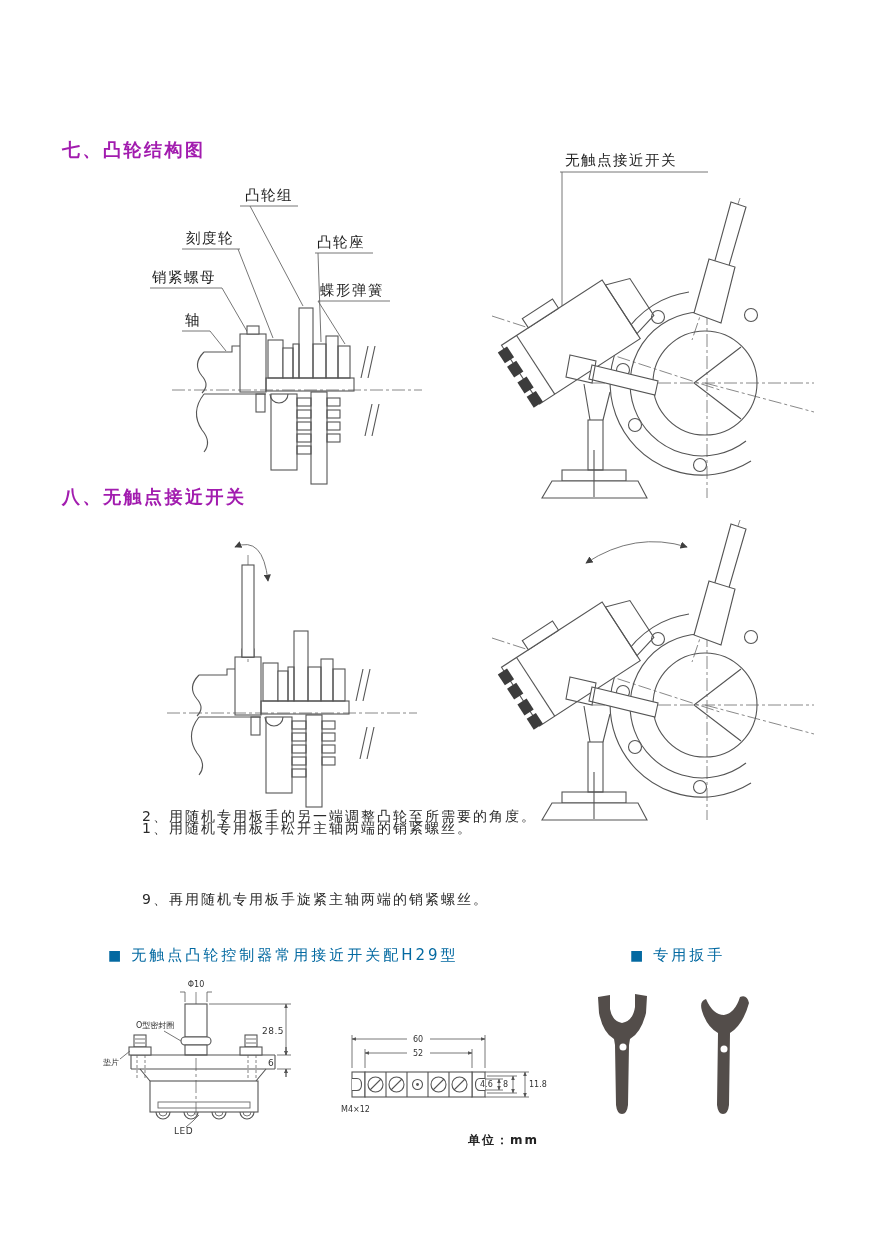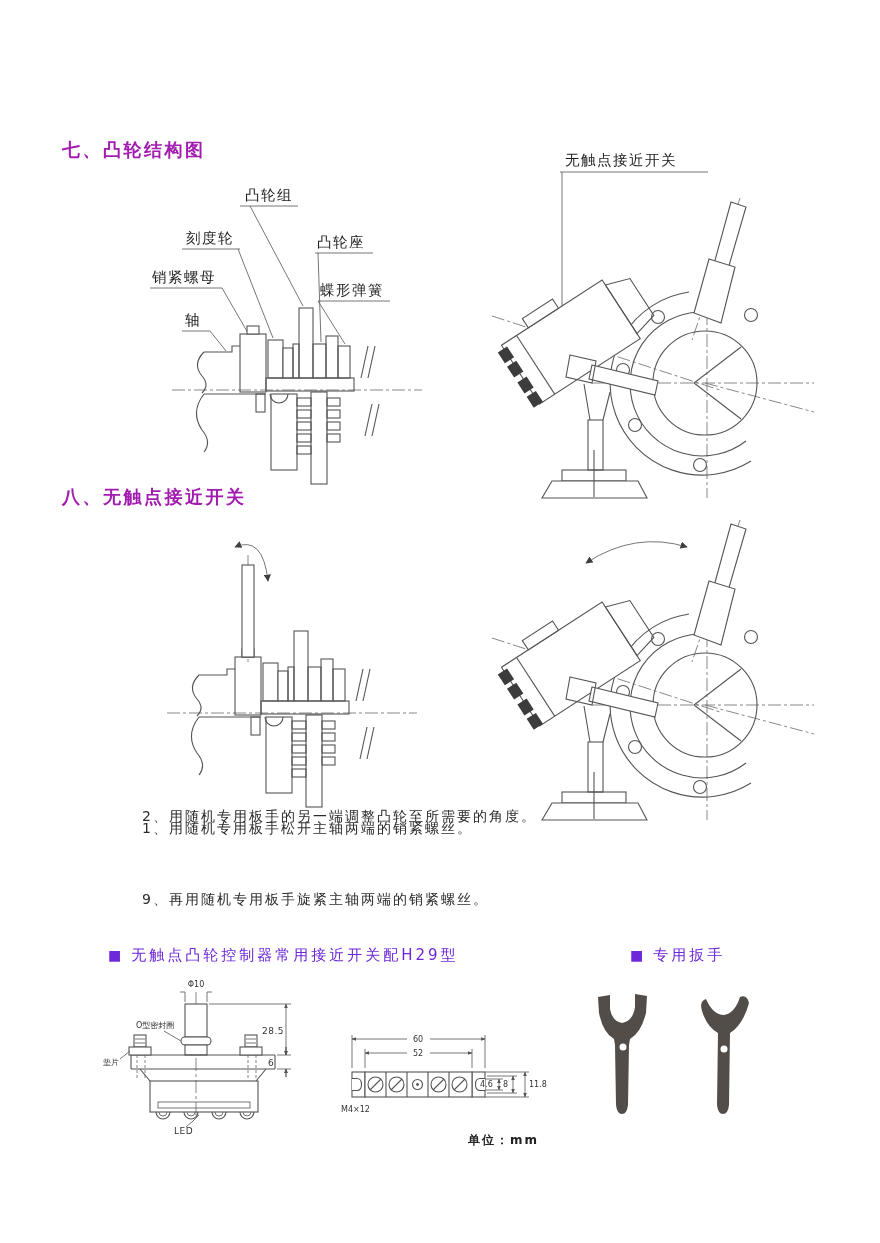--- a/index.html
+++ b/index.html
@@ -2,21 +2,21 @@
 <html><head>
 <meta charset="utf-8">
 <style>
   *{margin:0;padding:0;box-sizing:border-box}
   html,body{background:#fff}
   body{width:880px;height:1243px;position:relative;overflow:hidden;
        font-family:"DejaVu Sans","Liberation Sans",sans-serif;color:#2e2e2e}
   .abs{position:absolute}
   .sec-title{font-size:18px;font-weight:bold;letter-spacing:2.5px;color:#a21caf}
   .step{font-size:14px;letter-spacing:2px;color:#2b2b2b;white-space:nowrap}
-  .sub-head{font-size:15px;letter-spacing:3px;color:#6d28d9;white-space:nowrap}
+  .sub-head{font-size:15px;letter-spacing:3px;color:#0369a1;white-space:nowrap}
   .sub-head .bullet{font-size:14px;letter-spacing:0;margin-right:10px}
   svg{overflow:visible}
   svg text{font-family:"DejaVu Sans","Liberation Sans",sans-serif;fill:#222}
   .lbl{font-size:14.5px;letter-spacing:1.5px;fill:#1e1e1e}
   .dim{font-size:9px;letter-spacing:.5px;fill:#333}
   .dim-s{font-size:8px;fill:#333}
   .unit{font-size:12px;font-weight:bold;letter-spacing:2px;fill:#222}
   .ln{stroke:#555;stroke-width:1.1;fill:none}
   .lnf{stroke:#555;stroke-width:1.1;fill:#fff}
   .cl{stroke:#7a7a7a;stroke-width:.9;fill:none;stroke-dasharray:13 3 3 3}

